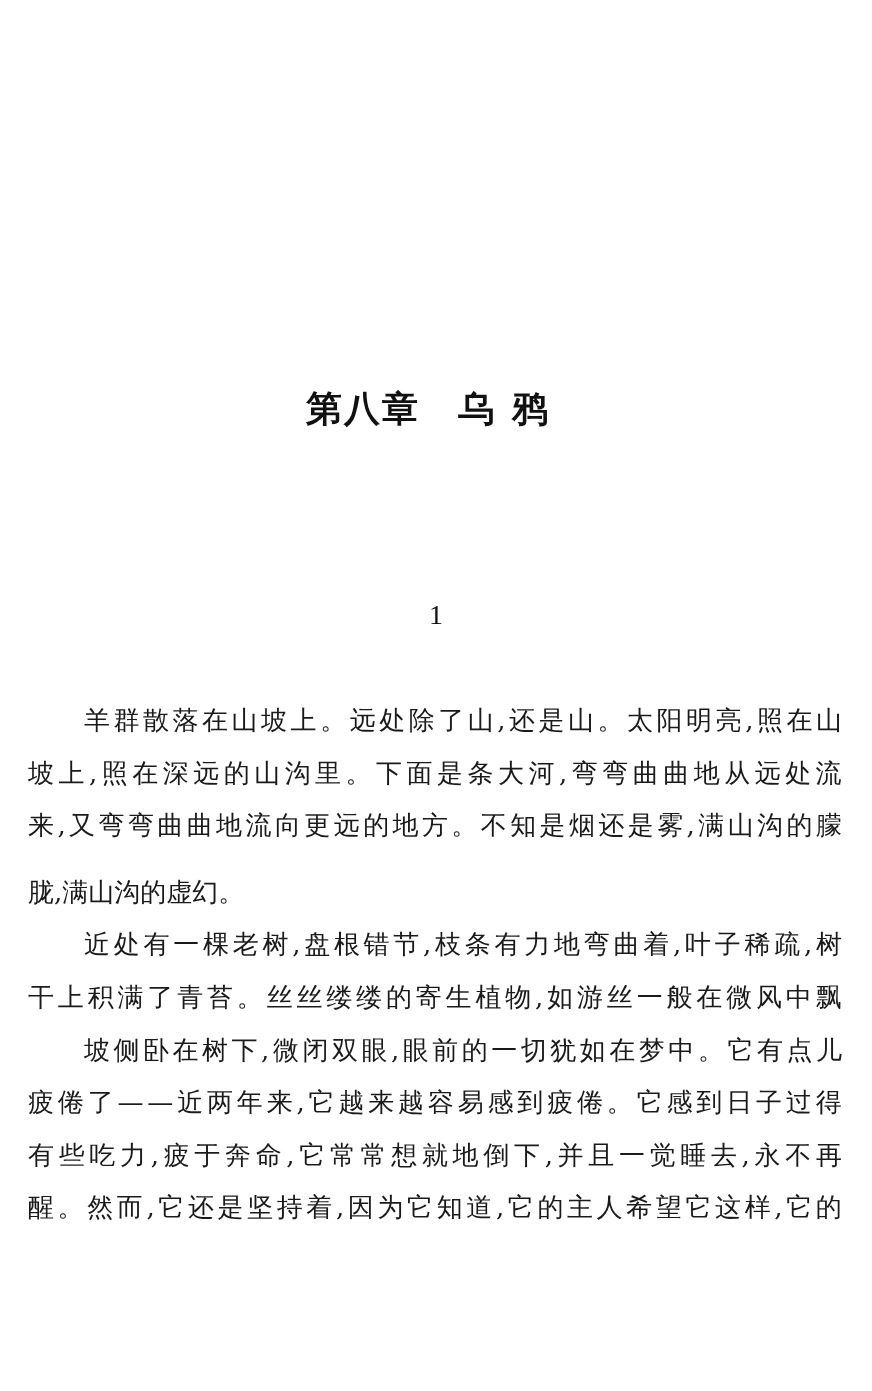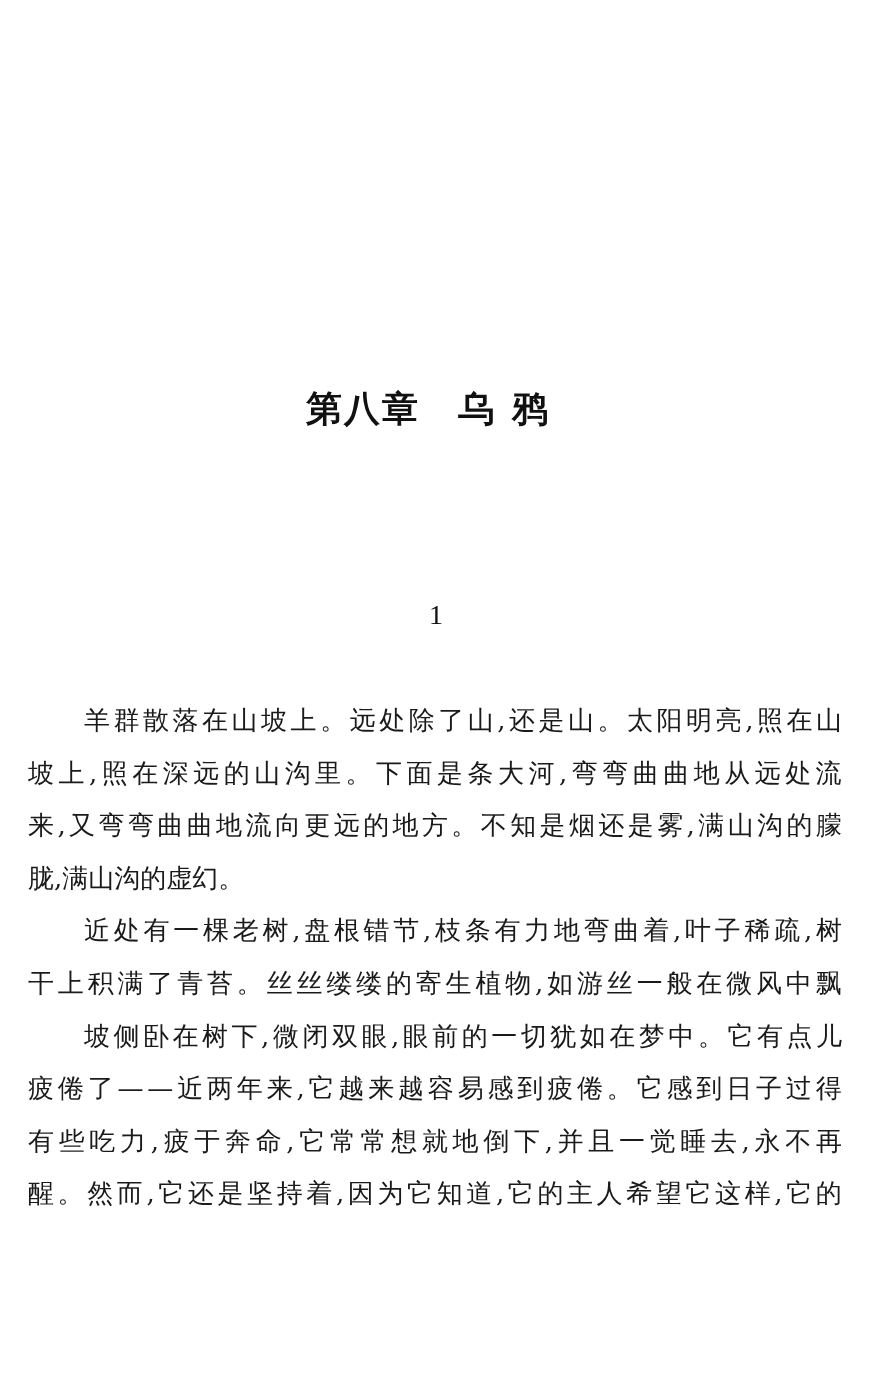--- a/index.html
+++ b/index.html
@@ -51,21 +51,21 @@
       height: 52.6px;
       line-height: 40px;
       font-size: 26px;
       white-space: nowrap;
       display: flex;
       justify-content: space-between;
       color: #1a1a1a;
     }
     .line span.ch { display: inline-block; }
     .line.indent { padding-left: 56px; }
-    .line.last { justify-content: flex-start; }
+    .line.last { justify-content: flex-start; margin-top: 14px; }
     .footer {
       position: absolute;
       top: 1400px;
       left: 30px;
       height: 34px;
       display: flex;
       align-items: center;
       gap: 13px;
     }
     .page-number {

